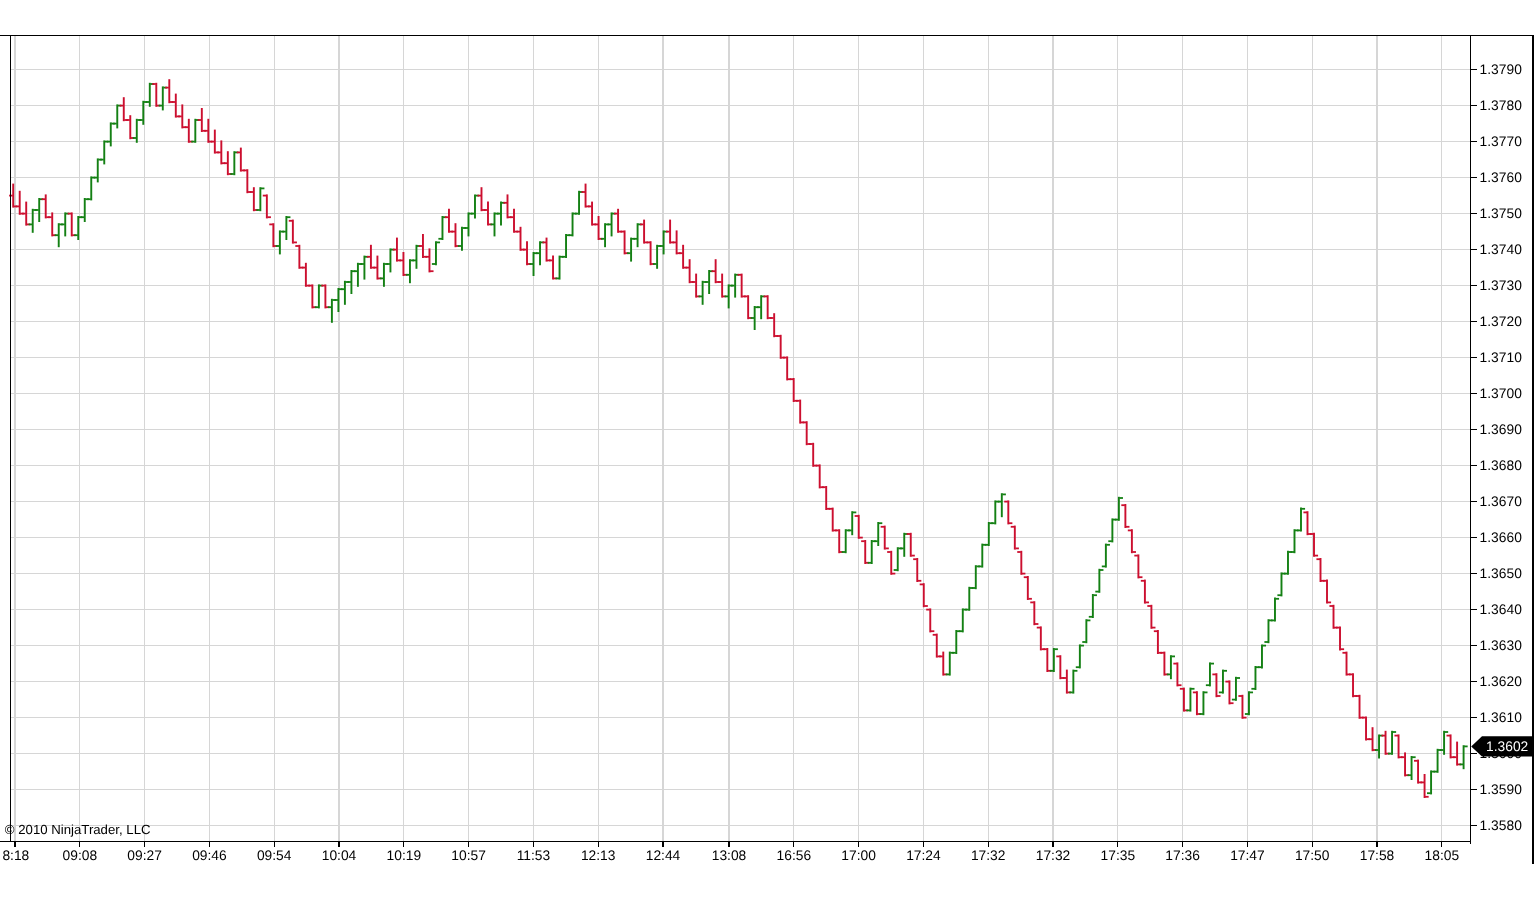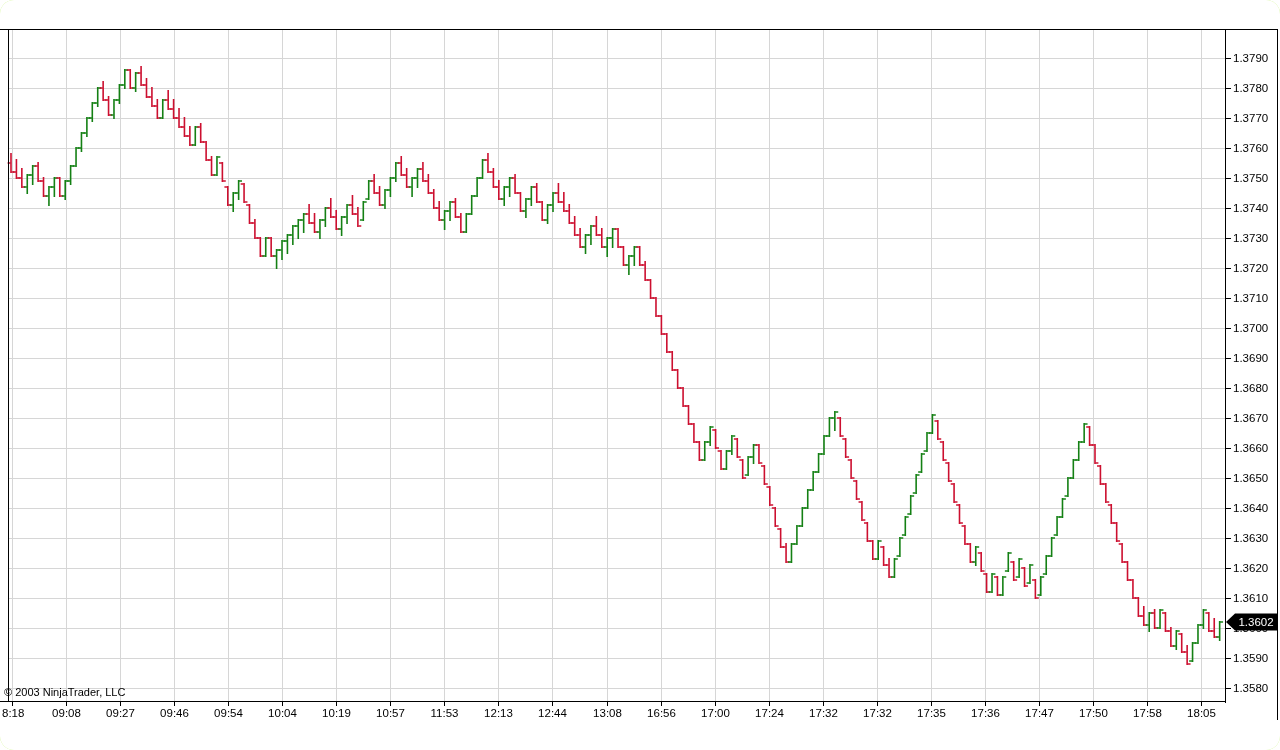--- a/index.html
+++ b/index.html
@@ -3,21 +3,20 @@
 <meta charset="utf-8">
 <style>
   html, body { margin: 0; padding: 0; background: #ffffff; }
   .stage {
     position: relative;
     width: 1280px;
     height: 750px;
     background: #bef264;
     font-family: "Liberation Sans", "DejaVu Sans", sans-serif;
     overflow: hidden;
-    border-radius: 14px;
   }
   .chart-title {
     position: absolute;
     top: 5px;
     left: 0;
     width: 1280px;
     text-align: center;
     font-size: 14px;
     color: #000000;
     letter-spacing: 0.3px;
@@ -1310,14 +1309,14 @@
         <text x="1147.5" y="717" font-size="11.5px" fill="#000000" text-anchor="middle">17:58</text>
         <line x1="1201.5" y1="701" x2="1201.5" y2="706" stroke="#000000" stroke-width="1" shape-rendering="crispEdges"></line>
         <text x="1201.5" y="717" font-size="11.5px" fill="#000000" text-anchor="middle">18:05</text>
       </g>
       <g>
         <polygon points="1226,622 1235,613.5 1277,613.5 1277,630.5 1235,630.5" fill="#000000"></polygon>
         <text x="1256" y="626" font-size="11.5px" fill="#ffffff" text-anchor="middle">1.3602</text>
       </g>
       <rect x="8" y="29" width="1217" height="672" fill="transparent"></rect>
     </svg>
-  <div class="copyright">© 2003 NinjaTrader, LLC</div>
+  <div class="copyright">© 2010 NinjaTrader, LLC</div>
 </div>
 
 </body></html>

